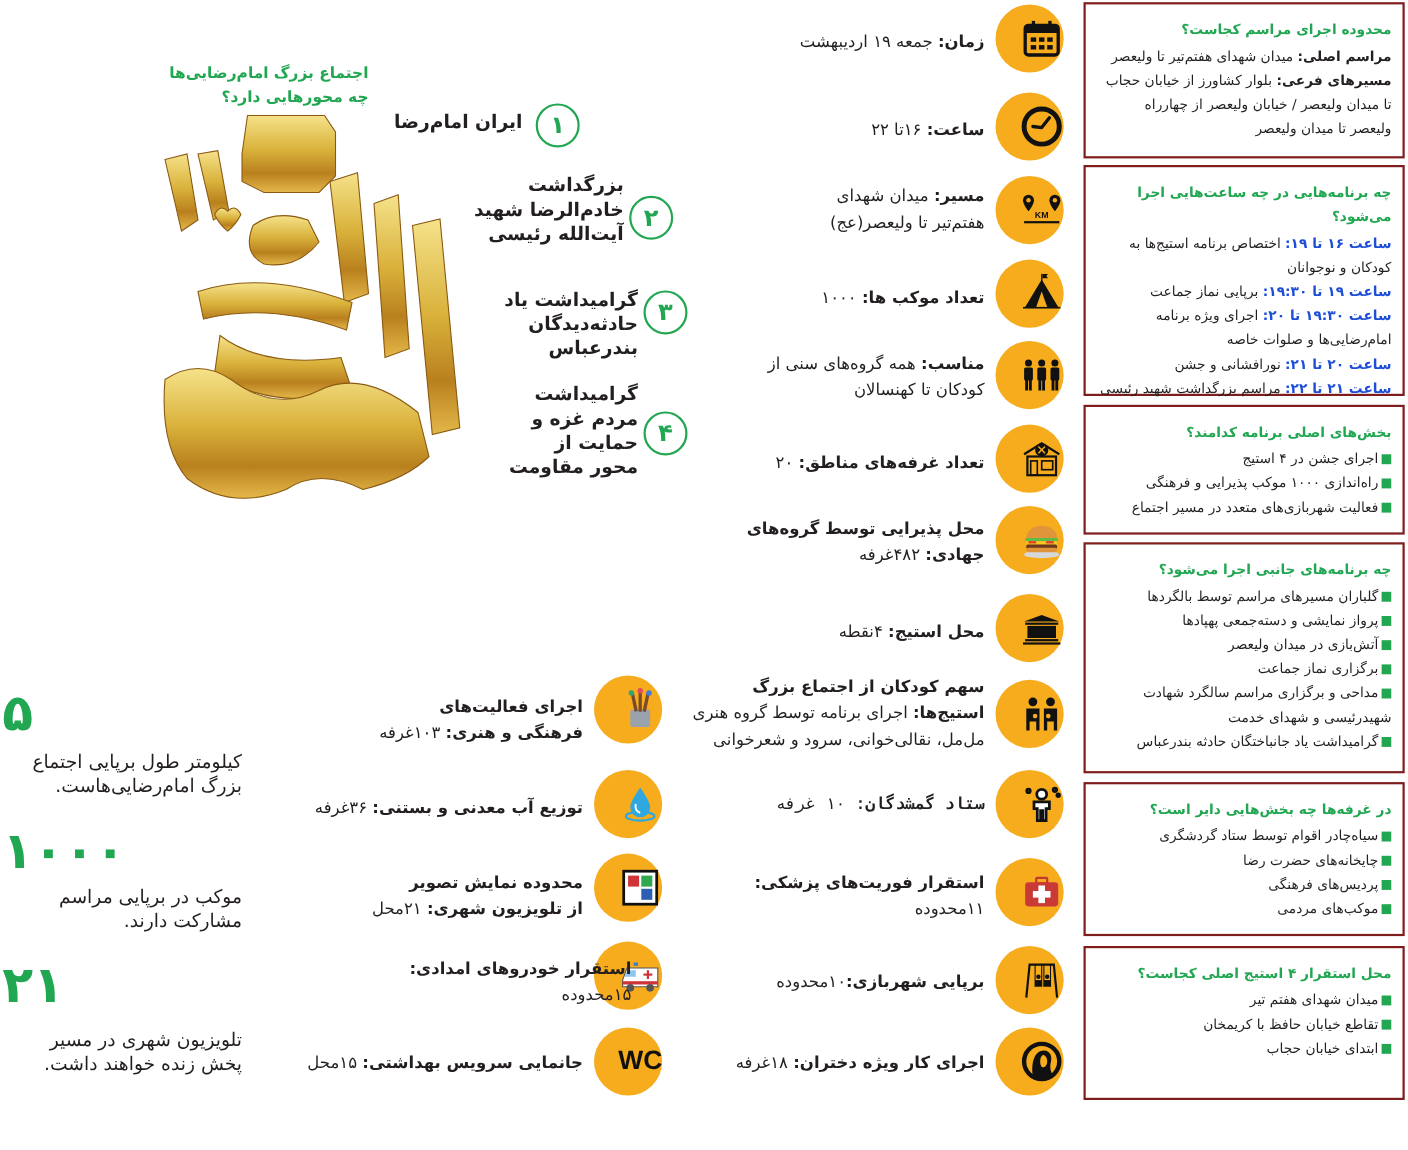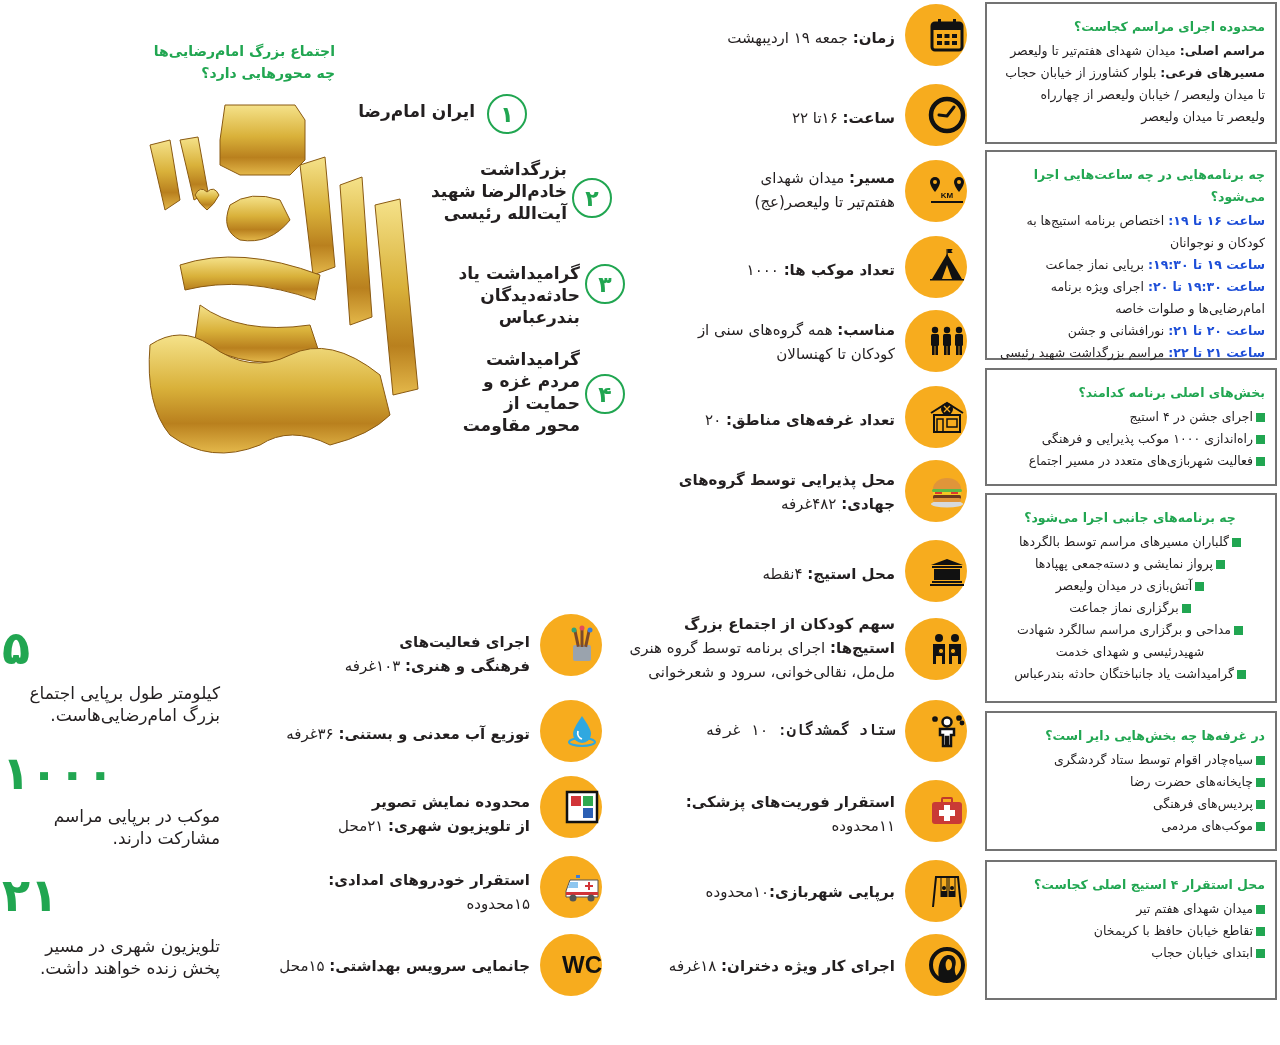--- a/index.html
+++ b/index.html
@@ -2,21 +2,21 @@
 <html lang="fa" dir="rtl"><head>
 <meta charset="utf-8">
 <style>
   * { box-sizing: border-box; margin: 0; padding: 0; }
   html, body { width: 1280px; height: 1045px; background: #ffffff; overflow: hidden; }
   body { position: relative; font-family: "DejaVu Sans", sans-serif; color: #231f20; direction: rtl; }
 
   
   .info-box {
     position: absolute; left: 985px; width: 292px;
-    border: 2px solid #737373; background: #fff;
+    border: 2px solid #7f1d1d; background: #fff;
     padding: 12px 10px 8px 8px; font-size: 12.5px; line-height: 22px;
   }
   .info-box .box-title { color: #21a651; font-weight: bold; font-size: 12.5px; margin-bottom: 2px; }
   .info-box .row { white-space: nowrap; overflow: hidden; }
   .info-box .row b { font-weight: bold; }
   .info-box .hl { color: #1d4ed8; font-weight: bold; }
   .bullet { display: inline-block; width: 9px; height: 9px; background: #21a651; margin-left: 3px; vertical-align: middle; }
 
   
   .circle {
@@ -25,21 +25,21 @@
   }
   .circle svg { width: 40px; height: 40px; }
   .item-text {
     position: absolute; font-size: 15px; line-height: 24px; text-align: right;
     white-space: nowrap;
   }
   .item-text b { font-weight: bold; }
 
   
   .headline {
-    position: absolute; left: 145px; top: 40px; width: 190px;
+    position: absolute; left: 145px; top: 56px; width: 190px;
     color: #21a651; font-weight: bold; font-size: 14px; line-height: 22px; text-align: right;
   }
   .axis-num {
     position: absolute; width: 40px; height: 40px; border-radius: 50%;
     border: 2.5px solid #21a651; color: #21a651; font-weight: bold; font-size: 22px;
     display: flex; align-items: center; justify-content: center;
   }
   .axis-text {
     position: absolute; font-weight: bold; font-size: 17px; line-height: 22px; text-align: right; white-space: nowrap;
   }
@@ -71,21 +71,21 @@
   <div class="row"><span class="hl">ساعت ۲۱ تا ۲۲:</span><span> مراسم بزرگداشت شهید رئیسی</span></div>
 </div>
 
 <div class="info-box" style="top:368px;height:118px;">
   <div class="box-title">بخش‌های اصلی برنامه کدامند؟</div>
   <div class="row"><span class="bullet"></span><span>اجرای جشن در ۴ استیج</span></div>
   <div class="row"><span class="bullet"></span><span>راه‌اندازی ۱۰۰۰ موکب پذیرایی و فرهنگی</span></div>
   <div class="row"><span class="bullet"></span><span>فعالیت شهربازی‌های متعدد در مسیر اجتماع</span></div>
 </div>
 
-<div class="info-box" style="top:493px;height:210px;text-align:center;">
+<div class="info-box" style="top:493px;height:210px;">
   <div class="box-title">چه برنامه‌های جانبی اجرا می‌شود؟</div>
   <div class="row"><span class="bullet"></span><span>گلباران مسیرهای مراسم توسط بالگردها</span></div>
   <div class="row"><span class="bullet"></span><span>پرواز نمایشی و دسته‌جمعی پهپادها</span></div>
   <div class="row"><span class="bullet"></span><span>آتش‌بازی در میدان ولیعصر</span></div>
   <div class="row"><span class="bullet"></span><span>برگزاری نماز جماعت</span></div>
   <div class="row"><span class="bullet"></span><span>مداحی و برگزاری مراسم سالگرد شهادت</span></div>
   <div class="row">شهیدرئیسی و شهدای خدمت</div>
   <div class="row"><span class="bullet"></span><span>گرامیداشت یاد جانباختگان حادثه بندرعباس</span></div>
 </div>
 
@@ -301,21 +301,21 @@
       <rect x="14" y="8" width="4" height="3" fill="#3b7dd8"></rect>
       <path d="M4 24 L8 13 H36 V30 H4 Z" fill="#fff" stroke="#555" stroke-width="1"></path>
       <path d="M8 15 H16 V21 H6 Z" fill="#8ec6ef"></path>
       <rect x="4" y="25" width="32" height="3" fill="#d13438"></rect>
       <rect x="26" y="15" width="2" height="8" fill="#d13438"></rect>
       <rect x="23" y="18" width="8" height="2" fill="#d13438"></rect>
       <circle cx="11" cy="31" r="3.5" fill="#555"></circle>
       <circle cx="29" cy="31" r="3.5" fill="#555"></circle>
     </svg>
 </div>
-<div class="item-text" style="right:750px;top:868px;"><b>استقرار خودروهای امدادی:</b><br><span>۱۵محدوده</span></div>
+<div class="item-text" style="right:706px;top:868px;"><b>استقرار خودروهای امدادی:</b><br><span>۱۵محدوده</span></div>
 
 <div class="circle" style="left:540px;top:934px;">
   <span style="font-family:'Liberation Sans',sans-serif;font-weight:bold;font-size:24px;color:#111;direction:ltr;">WC</span>
 </div>
 <div class="item-text" style="right:750px;top:954px;"><b>جانمایی سرویس بهداشتی:</b><span> ۱۵محل</span></div>
 
 <div class="headline">
   <div>اجتماع بزرگ امام‌رضایی‌ها</div>
   <div>چه محورهایی دارد؟</div>
 </div>

